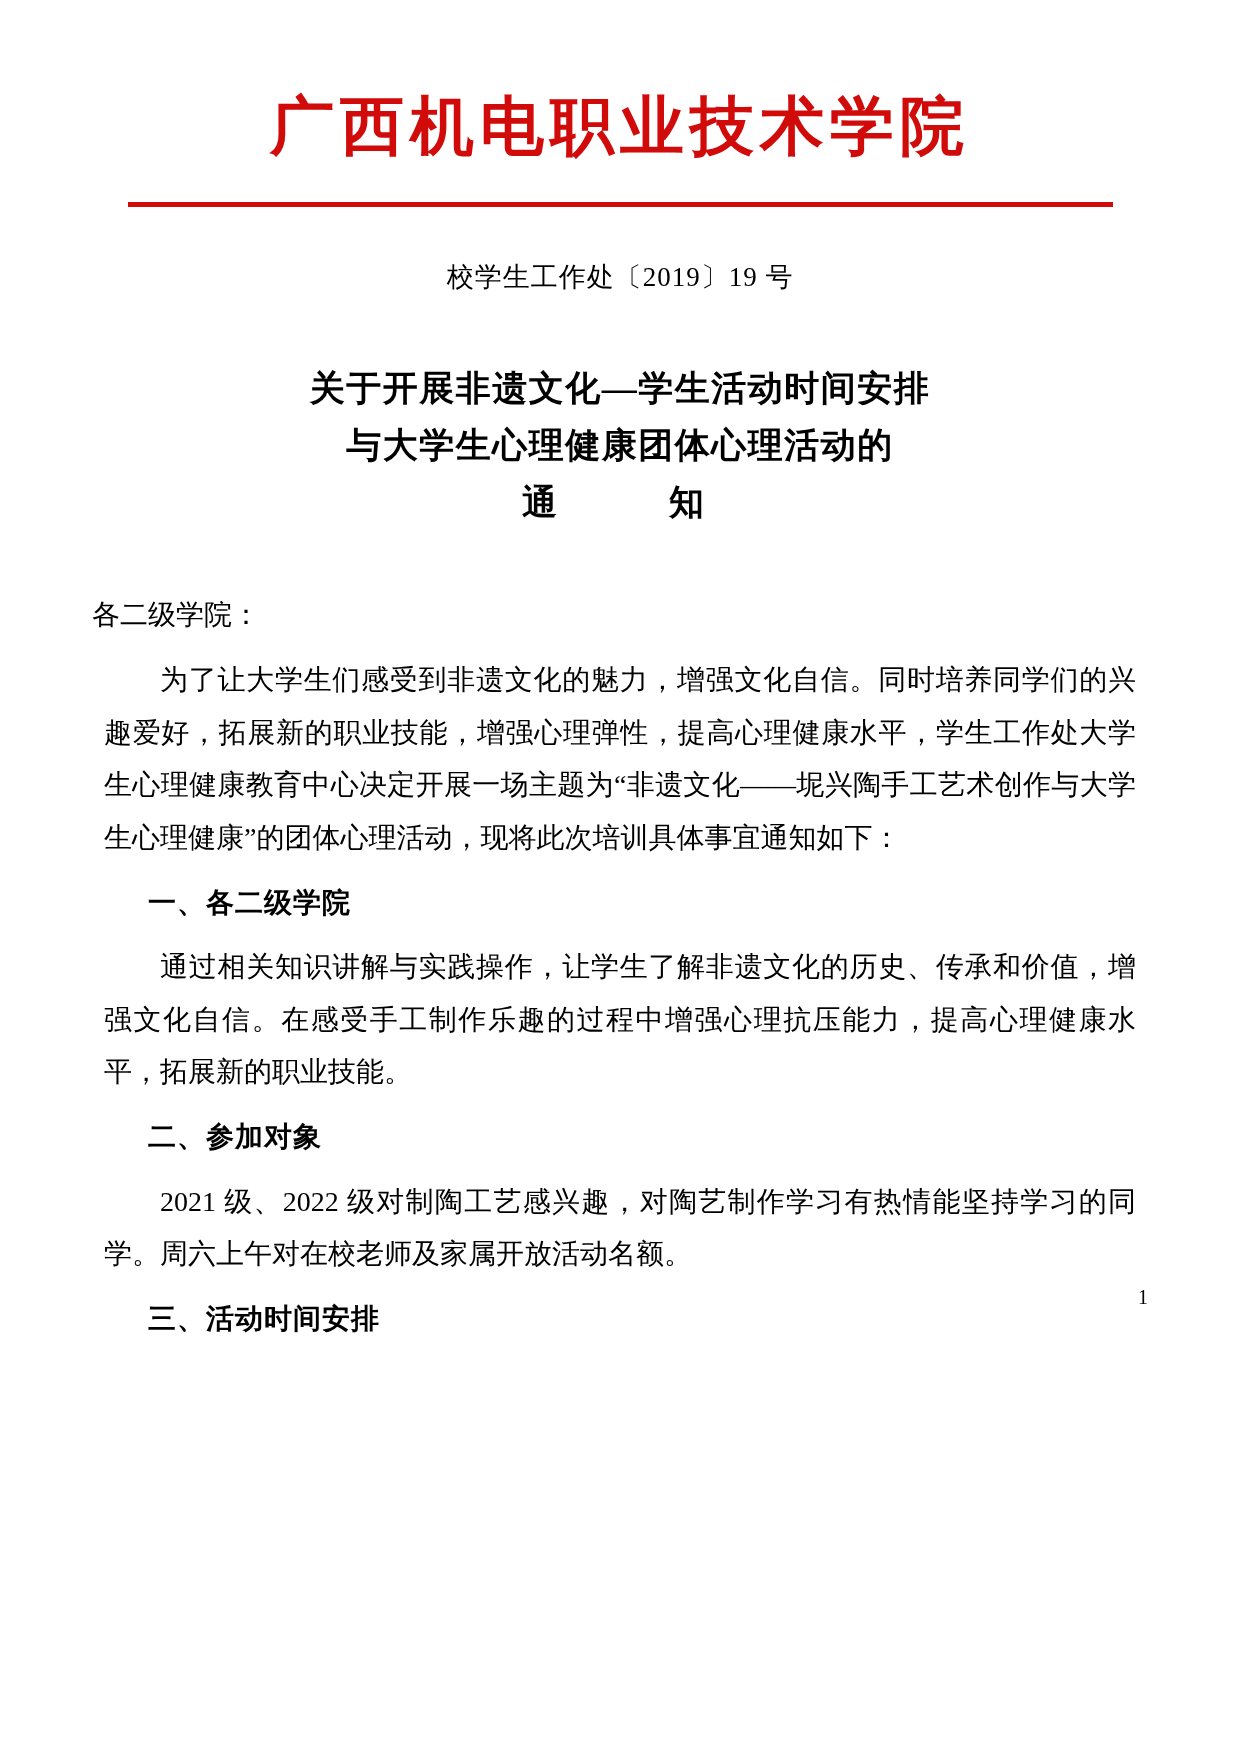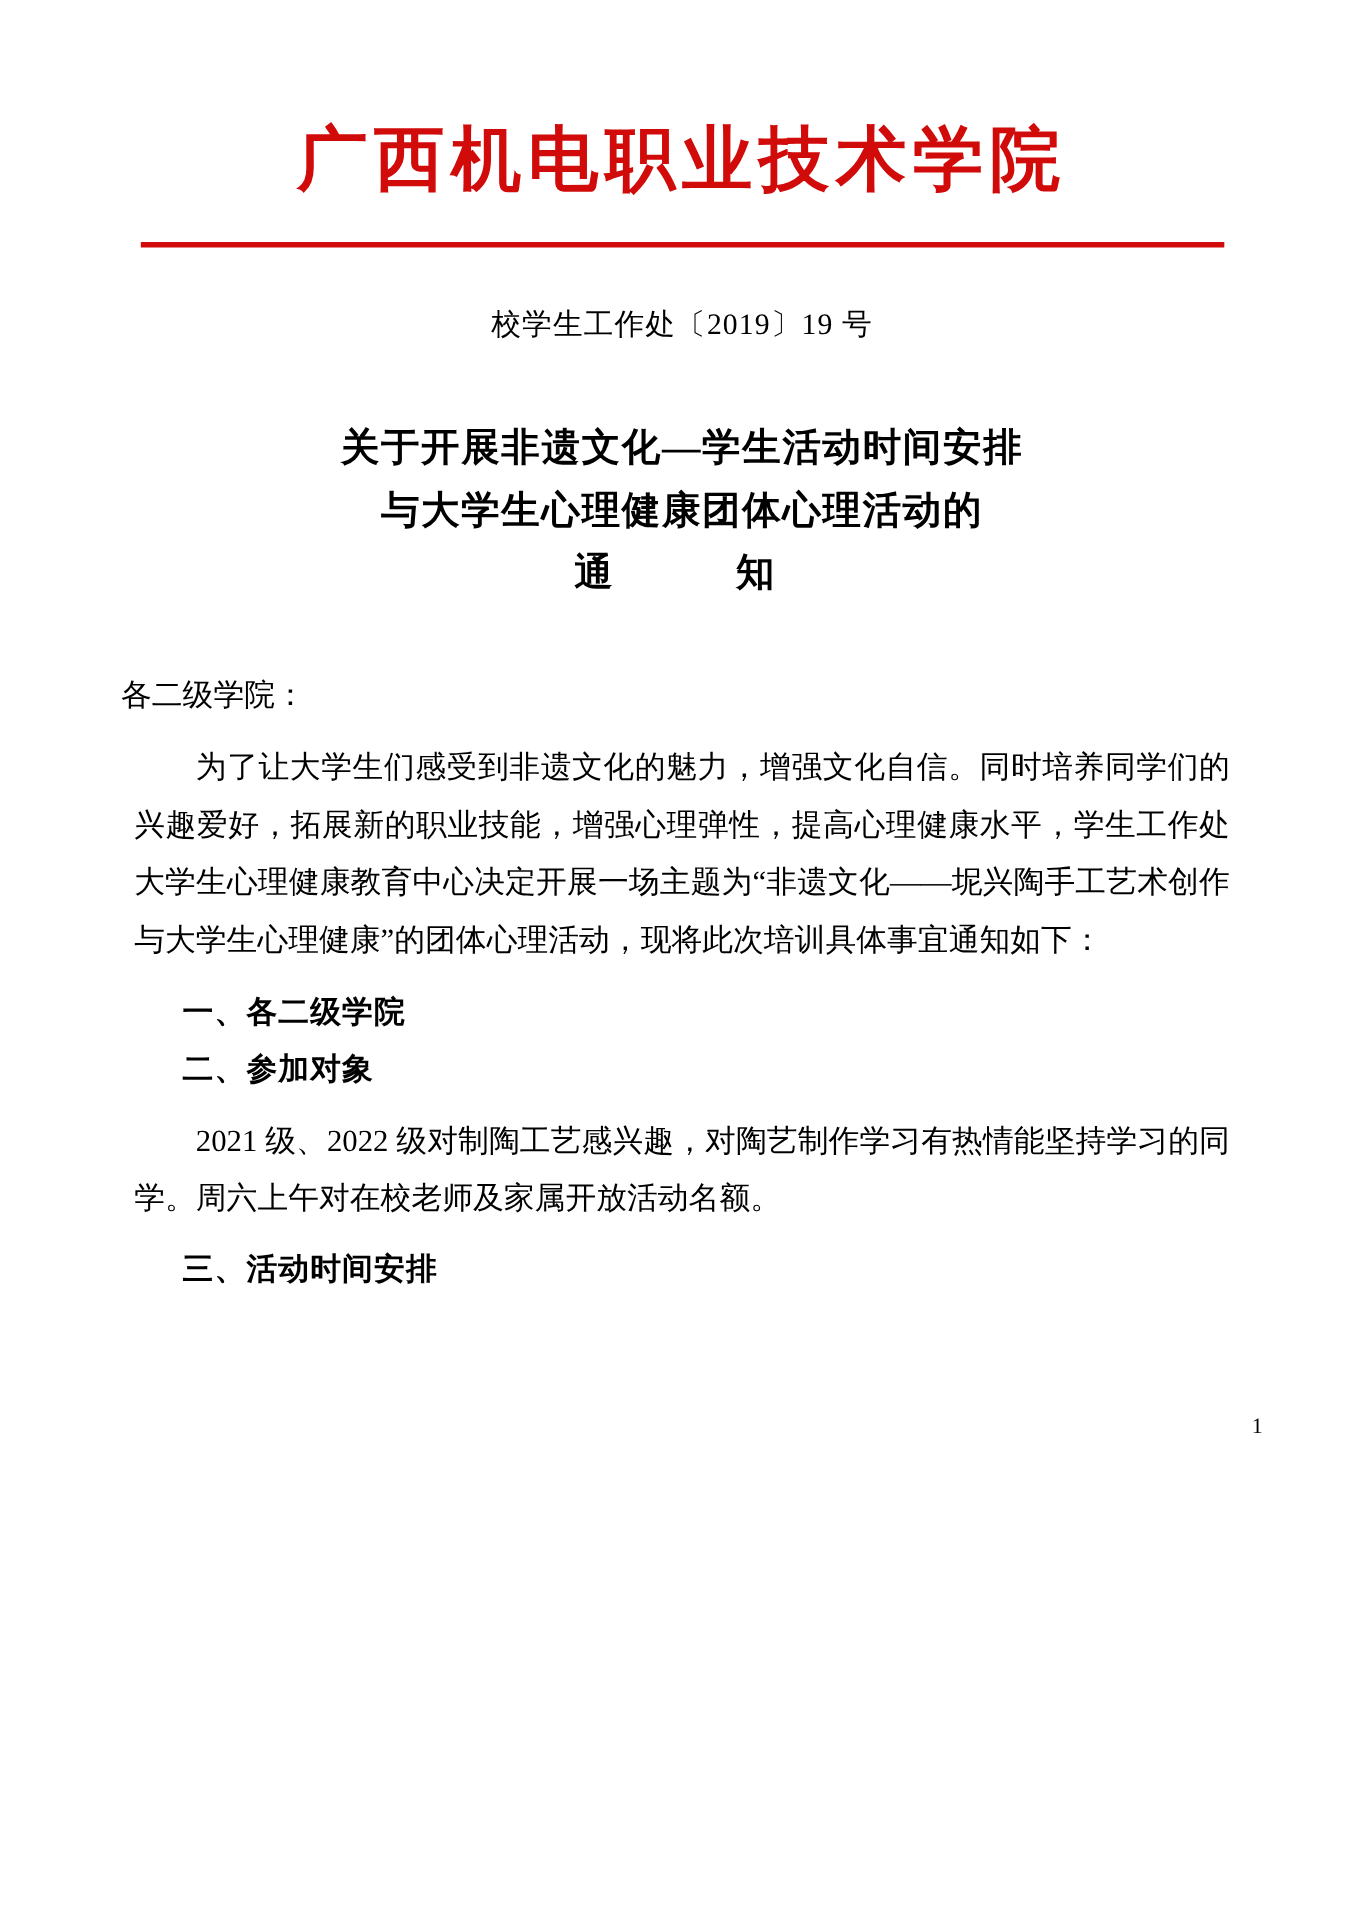--- a/index.html
+++ b/index.html
@@ -11,21 +11,21 @@
     font-family: "Liberation Serif", "DejaVu Serif", serif;
     color: #000000;
   }
   .page {
     position: relative;
     width: 1240px;
     height: 1379px;
     margin: 0 auto;
     background: #ffffff;
     box-sizing: border-box;
-    padding: 18px;
+    padding: 0;
     overflow: hidden;
   }
   .letterhead {
     text-align: center;
     padding-top: 92px;
   }
   .letterhead-title {
     color: #d10a0a;
     font-family: "Liberation Serif", "DejaVu Serif", serif;
     font-weight: 700;
@@ -104,20 +104,21 @@
     <div class="line3">通　　知</div>
   </div>
 
   <div class="body-block">
 
     <p class="salutation">各二级学院：</p>
 
     <p class="para">为了让大学生们感受到非遗文化的魅力，增强文化自信。同时培养同学们的兴趣爱好，拓展新的职业技能，增强心理弹性，提高心理健康水平，学生工作处大学生心理健康教育中心决定开展一场主题为“非遗文化——坭兴陶手工艺术创作与大学生心理健康”的团体心理活动，现将此次培训具体事宜通知如下：</p>
 
     <p class="section-head">一、各二级学院</p>
+    <p class="para">通过相关知识讲解与实践操作，让学生了解非遗文化的历史、传承和价值，增强文化自信。在感受手工制作乐趣的过程中增强心理抗压能力，提高心理健康水平，拓展新的职业技能。</p>
 
     <p class="section-head">二、参加对象</p>
     <p class="para">2021 级、2022 级对制陶工艺感兴趣，对陶艺制作学习有热情能坚持学习的同学。周六上午对在校老师及家属开放活动名额。</p>
 
     <p class="section-head">三、活动时间安排</p>
 
   </div>
 
   <div class="page-number">1</div>
 

